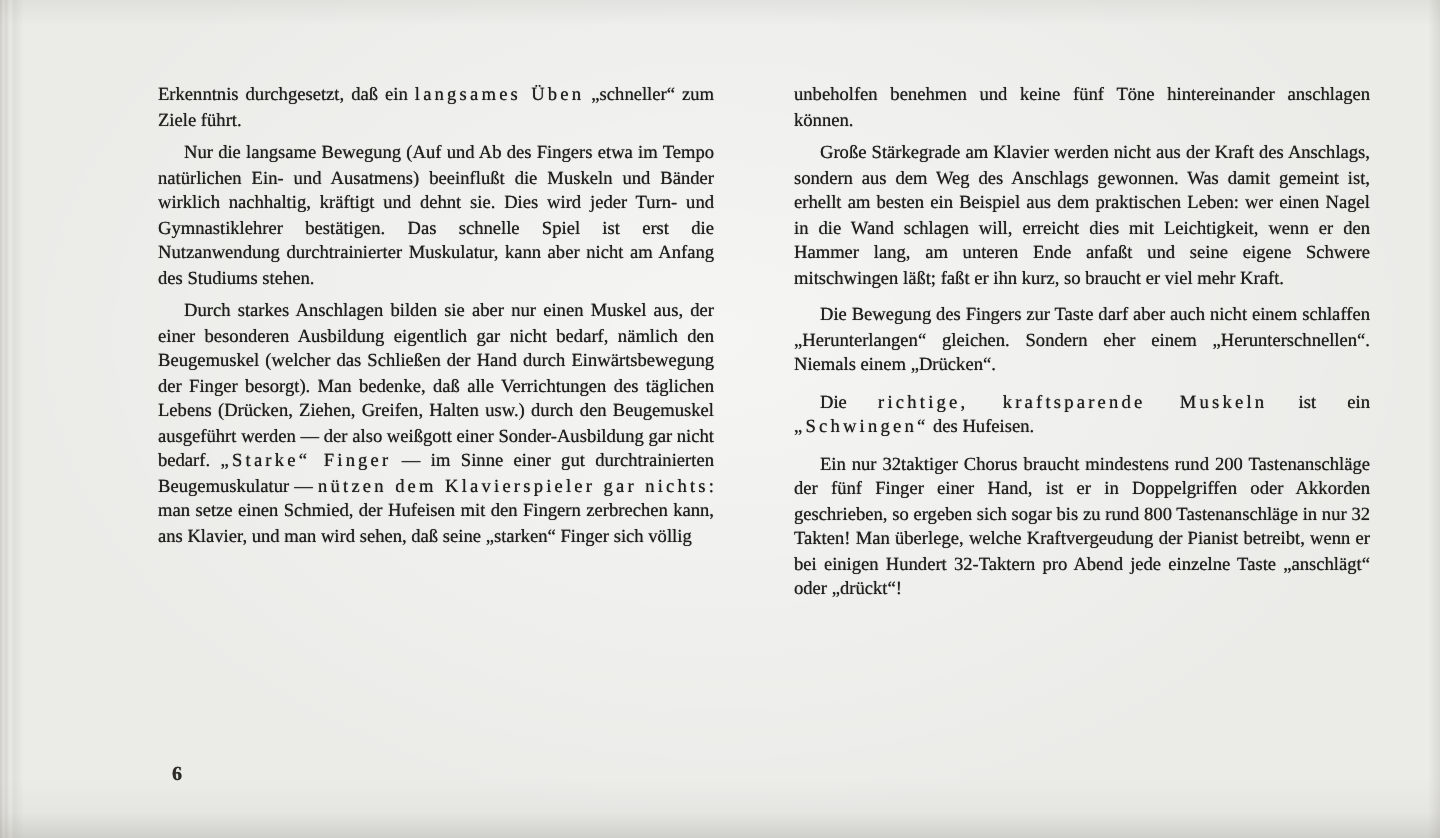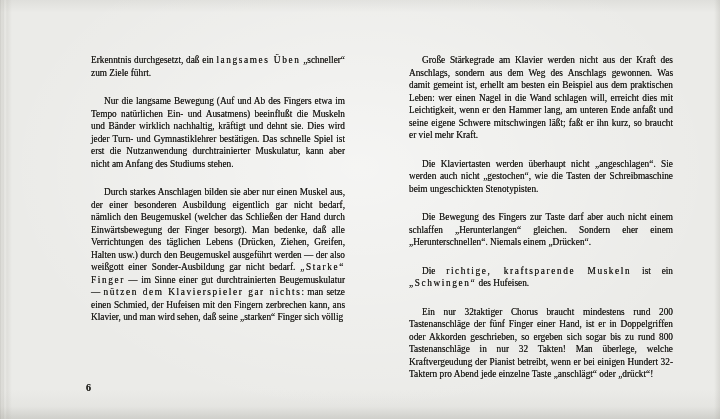--- a/index.html
+++ b/index.html
@@ -35,21 +35,21 @@
   }
   .col{
     position:absolute;top:38px;
     color:var(--ink);
     font-size:9.3px;line-height:12.5px;
     text-align:justify;
     text-shadow:0 0 0.4px rgba(25,24,20,0.85);
   }
   .col-left{left:75px;width:286px;}
   .col-right{left:393px;width:296px;}
-  p.para{margin:16px;padding:0;}
+  p.para{margin:4px;padding:0;}
   p.para.indent{text-indent:13px;}
   p.para.gap{margin-top:6px;}
   .gesperrt{letter-spacing:1.6px;}
   h1.heading{
     margin:9px 0 7px 0;padding:0;
     font-size:15.5px;line-height:18px;
     font-weight:bold;letter-spacing:0.2px;
     text-align:left;text-indent:0;
     color:#141310;
     text-shadow:0 0 0.5px rgba(15,14,10,0.9);
@@ -72,22 +72,22 @@
         <p class="para"><span class="seg">Erkenntnis durchgesetzt, daß ein </span><span class="gesperrt">langsames Üben</span><span class="seg"> „schneller“ zum Ziele führt.</span></p>
         <p class="para indent"><span class="seg">Nur die langsame Bewegung (Auf und Ab des Fingers etwa im Tempo natürlichen Ein- und Ausatmens) beeinflußt die Muskeln und Bänder wirklich nachhaltig, kräftigt und dehnt sie. Dies wird jeder Turn- und Gymnastiklehrer bestätigen. Das schnelle Spiel ist erst die Nutzanwendung durchtrainierter Muskulatur, kann aber nicht am Anfang des Studiums stehen.</span></p>
       </div>
     <div>
         <p class="para indent"><span class="seg">Durch starkes Anschlagen bilden sie aber nur einen Muskel aus, der einer besonderen Ausbildung eigentlich gar nicht bedarf, nämlich den Beugemuskel (welcher das Schließen der Hand durch Einwärtsbewegung der Finger besorgt). Man bedenke, daß alle Verrichtungen des täglichen Lebens (Drücken, Ziehen, Greifen, Halten usw.) durch den Beugemuskel ausgeführt werden — der also weißgott einer Sonder-Ausbildung gar nicht bedarf. </span><span class="gesperrt">„Starke“ Finger</span><span class="seg"> — im Sinne einer gut durchtrainierten Beugemuskulatur — </span><span class="gesperrt">nützen dem Klavierspieler gar nichts</span><span class="seg">: man setze einen Schmied, der Hufeisen mit den Fingern zerbrechen kann, ans Klavier, und man wird sehen, daß seine „starken“ Finger sich völlig</span></p>
       </div>
   </div>
 
   <div class="col col-right">
     <div>
+        <p class="para"><span class="seg">unbeholfen benehmen und keine fünf Töne hintereinander anschlagen können.</span></p>
         <p class="para indent"><span class="seg">Große Stärkegrade am Klavier werden nicht aus der Kraft des Anschlags, sondern aus dem Weg des Anschlags gewonnen. Was damit gemeint ist, erhellt am besten ein Beispiel aus dem praktischen Leben: wer einen Nagel in die Wand schlagen will, erreicht dies mit Leichtigkeit, wenn er den Hammer lang, am unteren Ende anfaßt und seine eigene Schwere mitschwingen läßt; faßt er ihn kurz, so braucht er viel mehr Kraft.</span></p>
-        <p class="para indent gap"><span class="seg">Die Klaviertasten werden überhaupt nicht „angeschlagen“. Sie werden auch nicht „gestochen“, wie die Tasten der Schreibmaschine beim ungeschickten Stenotypisten.</span></p>
         <p class="para indent gap"><span class="seg">Die Bewegung des Fingers zur Taste darf aber auch nicht einem schlaffen „Herunterlangen“ gleichen. Sondern eher einem „Herunterschnellen“. Niemals einem „Drücken“.</span></p>
         <p class="para indent gap"><span class="seg">Die </span><span class="gesperrt">richtige, kraftsparende Muskeln</span><span class="seg"> ist ein </span><span class="gesperrt">„Schwingen“</span><span class="seg"> des Hufeisen.</span></p>
         <p class="para indent gap"><span class="seg">Ein nur 32taktiger Chorus braucht mindestens rund 200 Tastenanschläge der fünf Finger einer Hand, ist er in Doppelgriffen oder Akkorden geschrieben, so ergeben sich sogar bis zu rund 800 Tastenanschläge in nur 32 Takten! Man überlege, welche Kraftvergeudung der Pianist betreibt, wenn er bei einigen Hundert 32-Taktern pro Abend jede einzelne Taste „anschlägt“ oder „drückt“!</span></p>
       </div>
   </div>
 
   <div class="pagenum">6</div>
 </div>
 
 </body></html>

